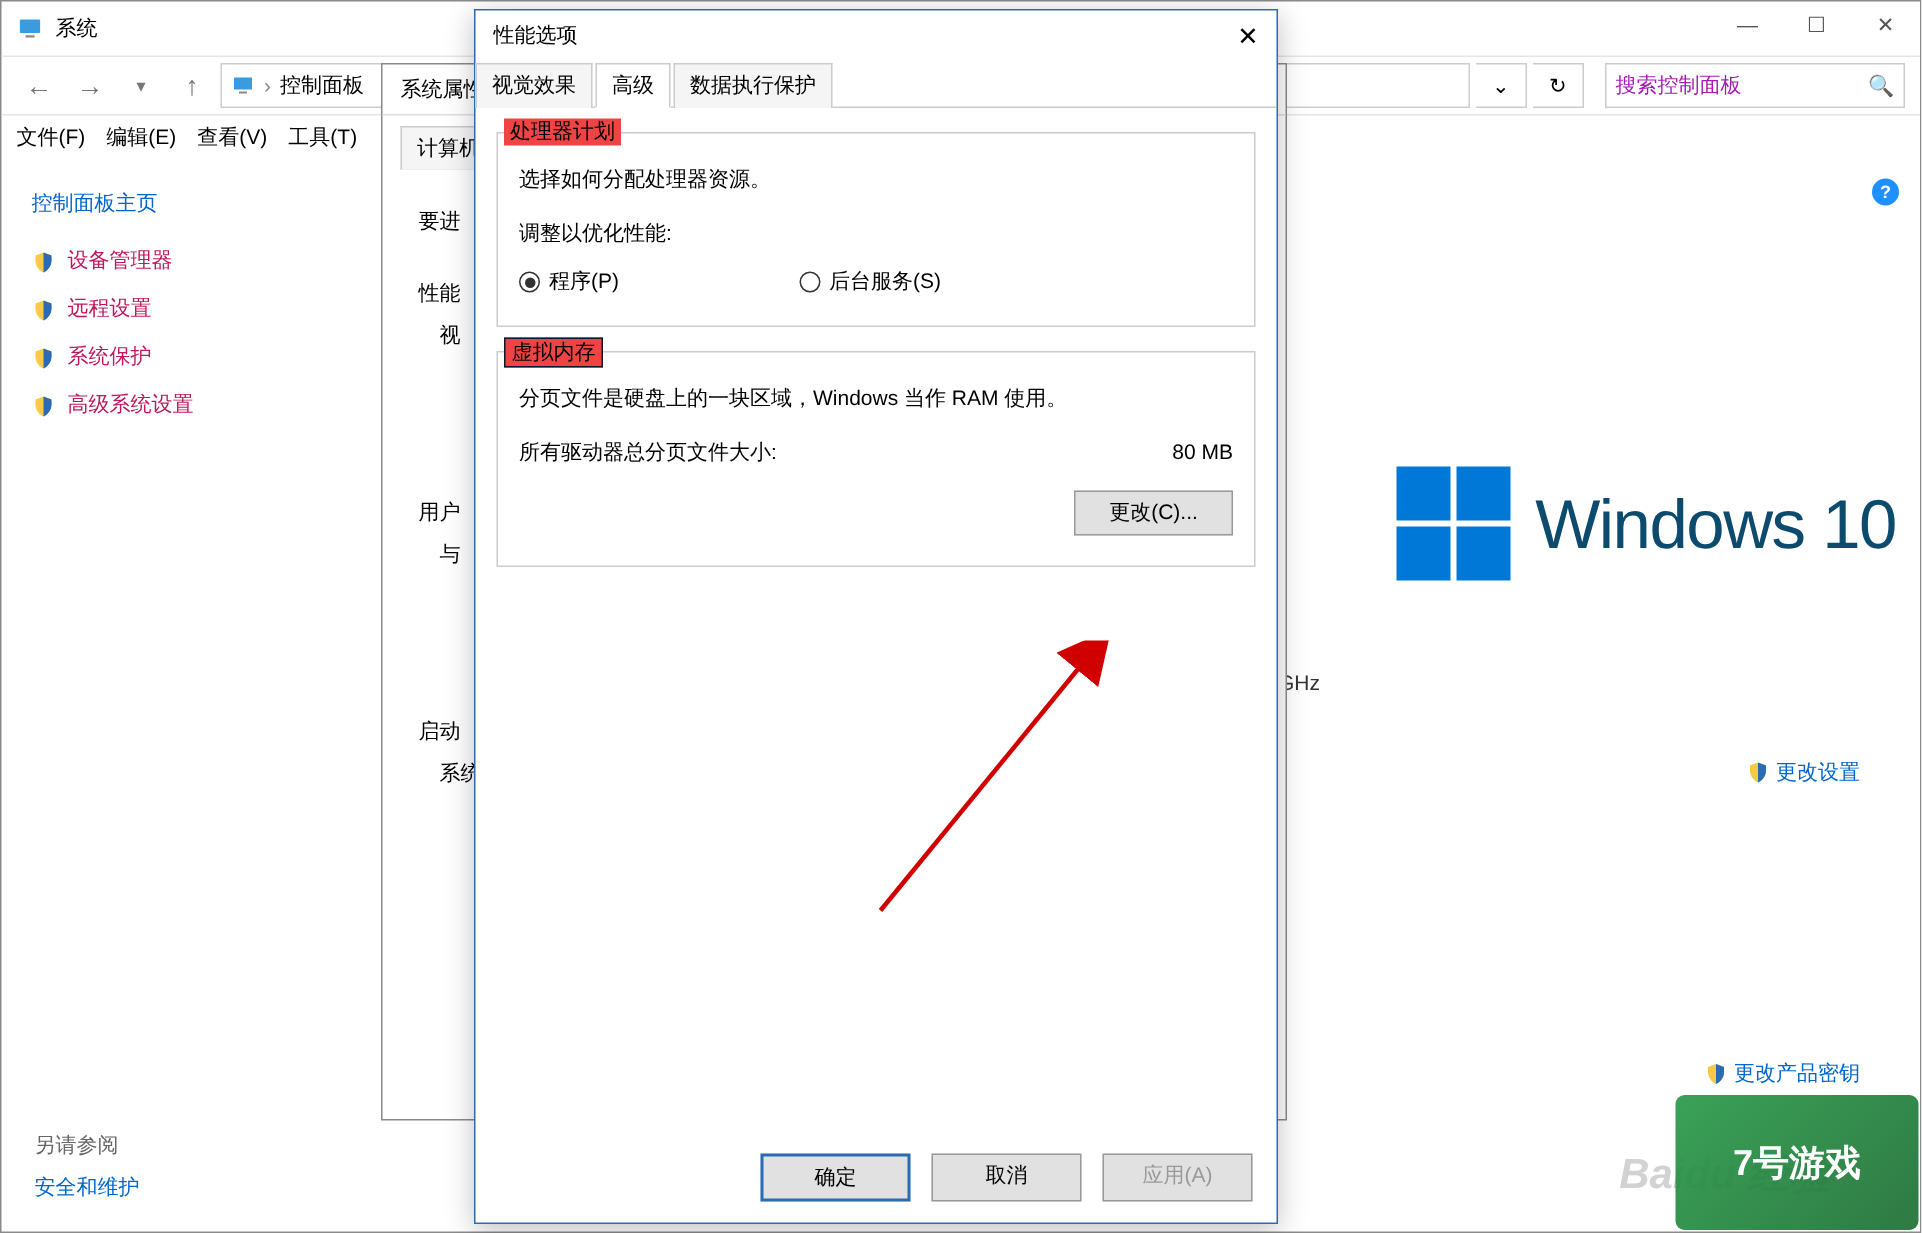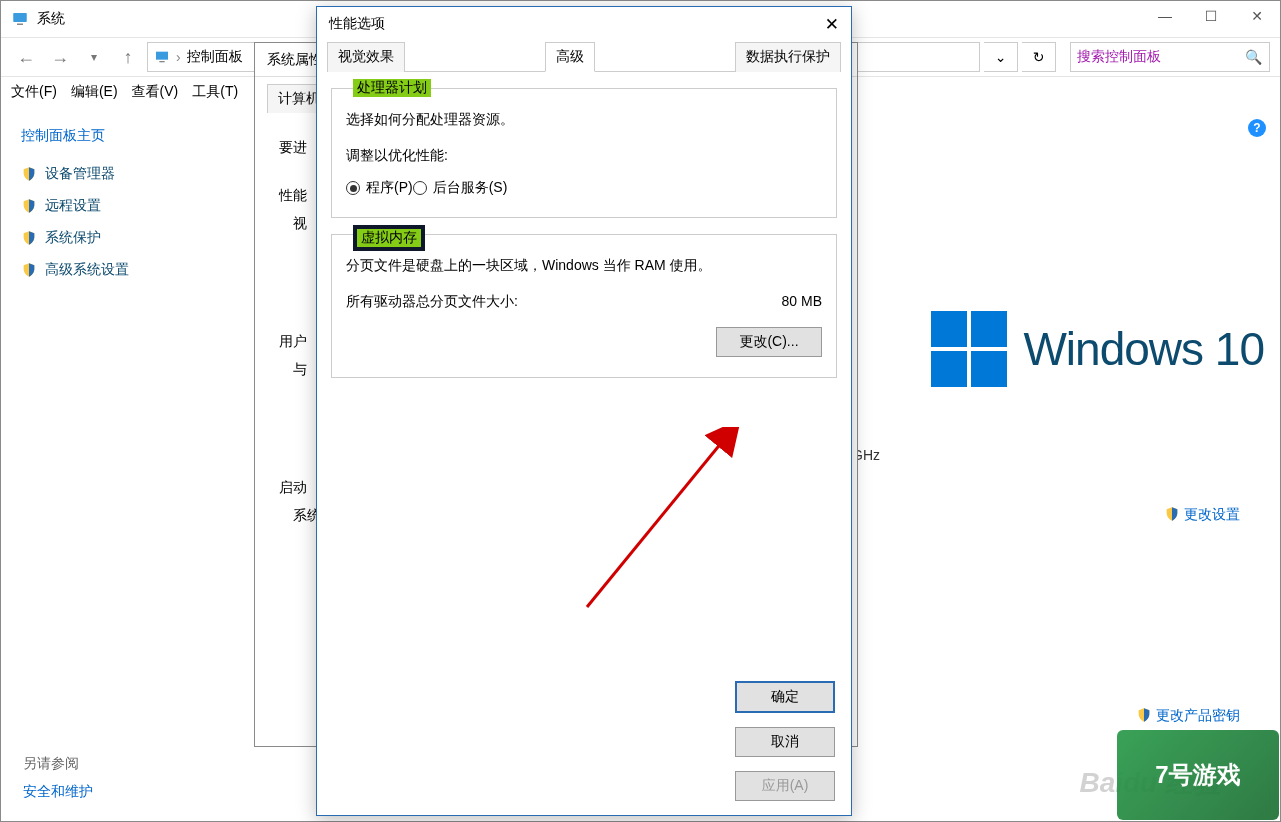--- a/index.html
+++ b/index.html
@@ -14,64 +14,64 @@
   .win-ctl div { width:46px; height:30px; display:flex; align-items:center; justify-content:center; color:#555; }
   .nav-row { height:40px; border-top:1px solid #e5e5e5; border-bottom:1px solid #e5e5e5; display:flex; align-items:center; padding:0 10px; gap:4px;}
   .nav-btn { width:30px; height:30px; display:flex; align-items:center; justify-content:center; color:#777; font-size:18px;}
   .addr { flex:1; height:30px; border:1px solid #ccc; display:flex; align-items:center; padding:0 6px; gap:6px;}
   .addr-ctl { width:34px; height:30px; border:1px solid #ccc; border-left:none; display:flex; align-items:center; justify-content:center;}
   .search-box { width:200px; height:30px; border:1px solid #ccc; margin-left:10px; display:flex; align-items:center; padding:0 6px; color:#a21caf; justify-content:space-between;}
   .menu-row { height:30px; display:flex; align-items:center; gap:14px; padding:0 10px;}
   .body-row { position:absolute; top:110px; bottom:0; left:0; right:0; display:flex;}
   .sidebar { width:210px; padding:16px 20px;}
   .sidebar .head { color:#0066cc; margin-bottom:20px;}
-  .sidebar .item { display:flex; align-items:center; gap:8px; margin-bottom:14px; color:#0c4a6e;}
+  .sidebar .item { display:flex; align-items:flex-end; gap:8px; margin-bottom:14px; color:#be185d;}
   .shield { width:16px; height:16px; }
   .seealso { position:absolute; bottom:20px; left:22px; color:#666;}
   .seealso div:first-child { margin-bottom:10px;}
   .seealso .link { color:#0066cc;}
   .base-content { position:relative; flex:1;}
   .help-icon { position:absolute; right:14px; top:8px; width:18px;height:18px; border-radius:50%; background:#1e90ff; color:#fff; display:flex;align-items:center;justify-content:center; font-size:12px; font-weight:bold;}
   .win10-logo { position:absolute; right:16px; top:200px; display:flex; align-items:center; gap:16px;}
   .win10-sq { display:grid; grid-template-columns:36px 36px; grid-template-rows:36px 36px; gap:4px;}
   .win10-sq div{ background:#0078d7;}
   .win10-text { font-size:46px; font-weight:300; color:#0c4a6e; letter-spacing:-1px;}
   .ghz { position:absolute; right:400px; top:336px; color:#333;}
-  .change-link { position:absolute; right:40px; display:flex; gap:4px; color:#0066cc;}
+  .change-link { position:absolute; right:40px; display:flex; align-items:center; gap:4px; color:#0066cc;}
   .watermark{position:absolute;right:60px;bottom:20px;color:rgba(180,180,180,0.6);font-size:28px;font-weight:bold;font-style:italic;pointer-events:none;}
 
   
   .sysprop { left:254px; top:42px; width:604px; height:705px;}
   .dlg-title { height:34px; display:flex; align-items:center; padding:0 12px; border-bottom:1px solid #ddd;}
   .tabs-line { display:flex; border-bottom:1px solid #ccc; margin:6px 12px 0 12px; gap:2px;}
   .tab { padding:5px 10px; border:1px solid #ccc; border-bottom:none; background:#f5f5f5; position:relative; top:1px;}
   .sysprop-body { padding:16px 24px;}
   .sysprop-body .line{ margin:10px 0;}
 
   
   .perf { left:316px; top:6px; width:536px; height:810px; border:1px solid #2a6cb3; background:#fff; box-shadow:0 4px 18px rgba(0,0,0,0.25);}
   .perf .dlg-title{ border:none;text-align:center;}
   .perf .close { margin-left:auto; font-size:17px; cursor:pointer; font-family: Arial;}
-  .perf .tabs-line{ margin:0 10px;justify-content:space-between;}
+  .perf .tabs-line{ margin:0 0;}
   .tab.active{ background:#fff; border-bottom:1px solid #fff;}
   .group { border:1px solid #ccc; margin:16px 14px; padding:16px 14px 20px 14px; position:relative;}
-  .group .legend { position:absolute; top:-10px; left:21px; background:#84cc16; padding:0 4px;}
+  .group .legend { position:absolute; top:-10px; left:4px; background:#ef4444; padding:0 4px;}
   .group p { margin:6px 0 18px 0;}
-  .radio-row{ display:flex; margin-top:14px;}
+  .radio-row{ display:flex; gap:120px; margin-top:14px;}
   .radio{ display:flex; align-items:center; gap:6px;}
   .radio .circle{ width:14px;height:14px;border:1px solid #333;border-radius:50%;display:flex;align-items:center;justify-content:center;}
   .radio.checked .circle::after{content:"";width:7px;height:7px;background:#333;border-radius:50%;}
   .vm-row{ display:flex; justify-content:space-between; margin-top:18px;}
   .btn { border:1px solid #999; background:#e1e1e1; padding:5px 0; min-width:100px; text-align:center; display:inline-block;}
   .btn.wide{min-width:106px;}
   .btn.primary{ border:2px solid #2a6cb3;}
   .btn.disabled{ color:#999;}
-  .perf-buttons{ position:absolute; bottom:14px; right:16px; display:flex; gap:14px;flex-direction:column;}
+  .perf-buttons{ position:absolute; bottom:14px; right:16px; display:flex; gap:14px;}
   .vm-change{ text-align:right; margin-top:16px;}
-  .red-box{ border:4px solid #0f172a; }
+  .red-box{ border:1px solid #0f172a; }
   .arrow-svg{ position:absolute; left:250px; top:420px; pointer-events:none;}
 
   
   .corner-logo{position:absolute;right:2px;bottom:2px;width:162px;height:90px;background:linear-gradient(135deg,#2a9a4a,#1d6f34);border-radius:6px;display:flex;align-items:center;justify-content:center;color:#fff;font-weight:bold;font-size:24px;opacity:.92;}
 </style>
 </head>
 <body>
 
 <div class="win base-win">
   <div class="base-title">

